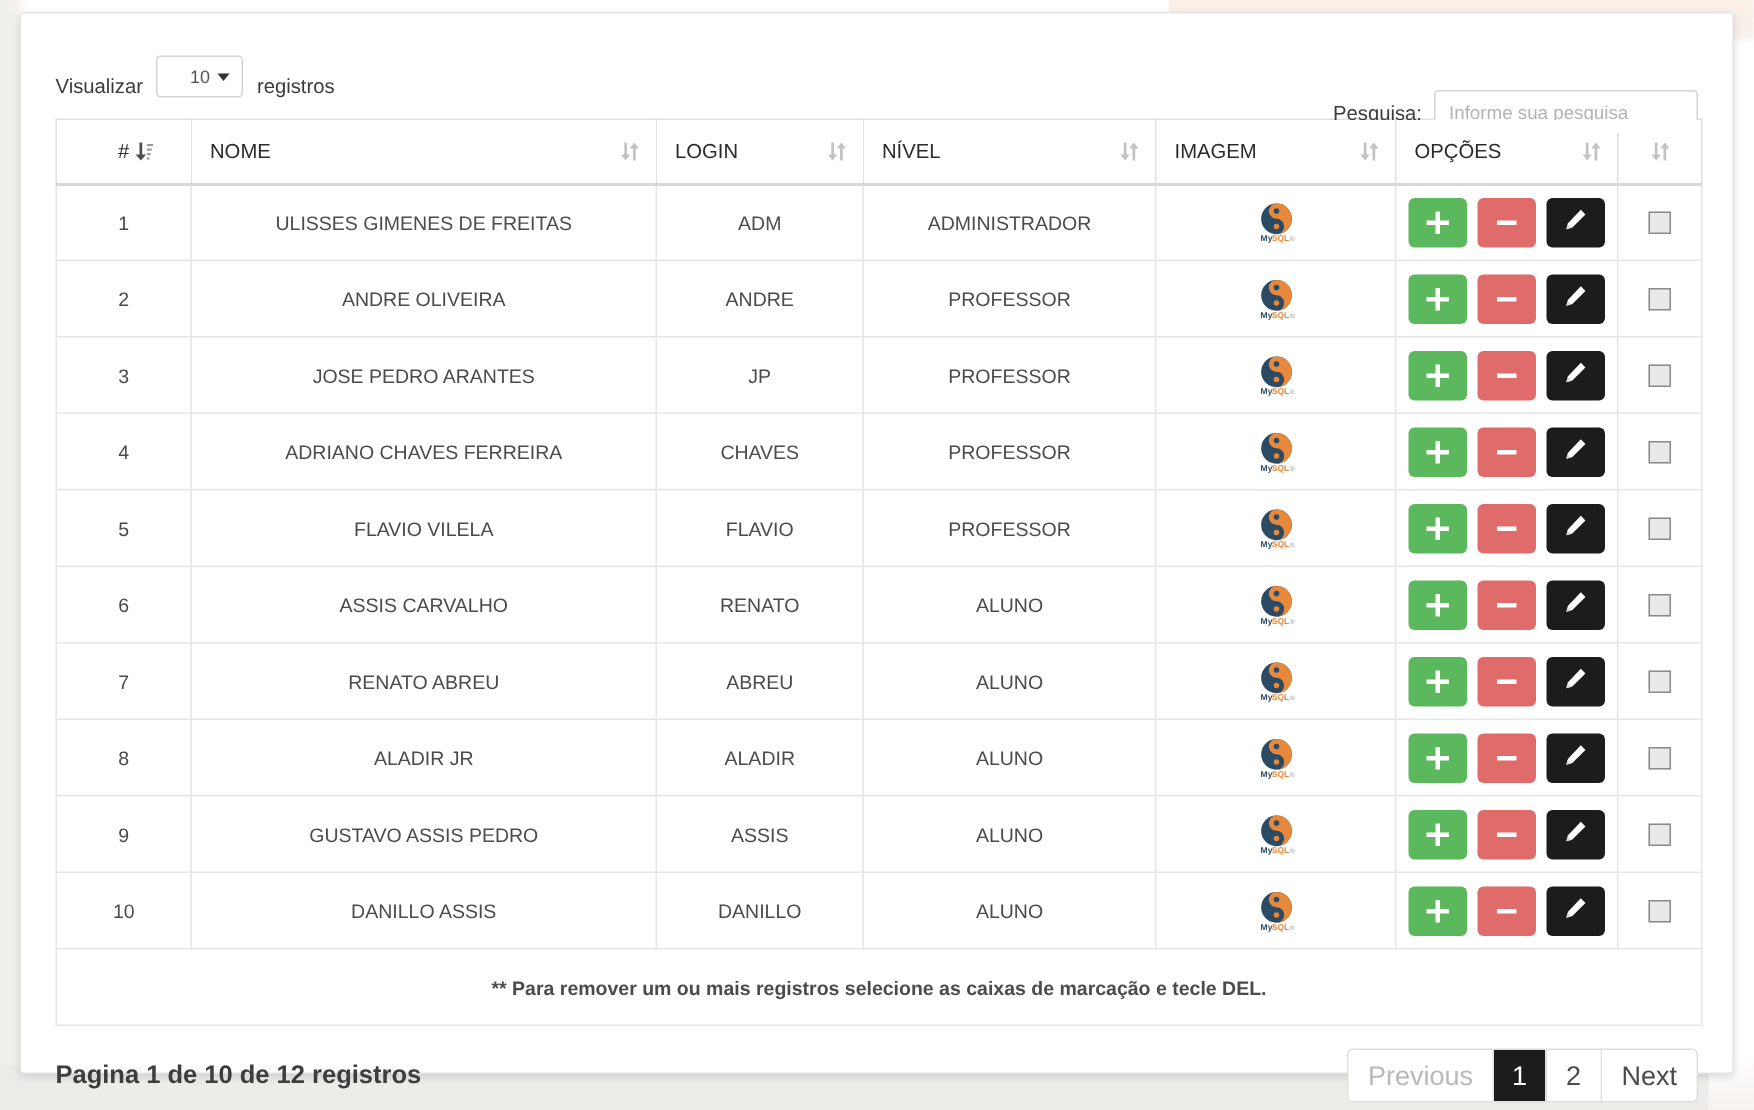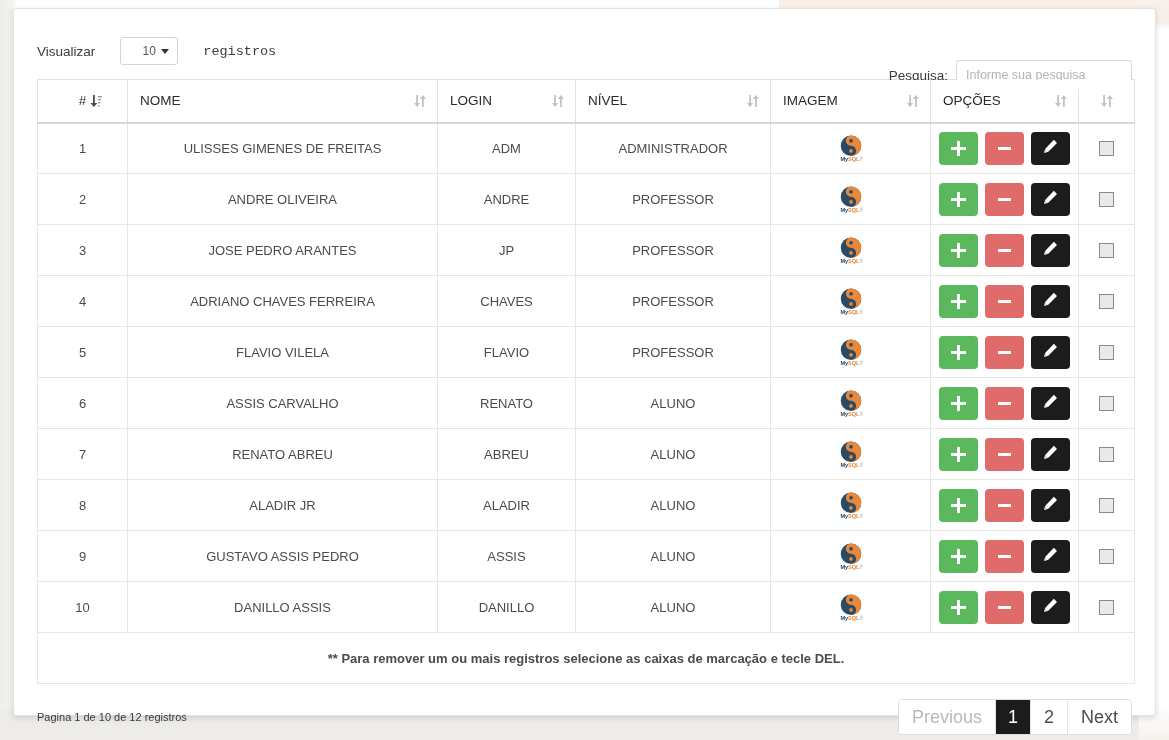--- a/index.html
+++ b/index.html
@@ -51,27 +51,26 @@
   
   .top-bar {
     display: flex;
     align-items: center;
     justify-content: space-between;
     height: 40px;
     margin-bottom: 8px;
   }
   .length-box {
     display: flex;
-    align-items: center;
+    align-items: flex-end;
     font-size: 13.5px;
     color: #3c3c3c;
-    gap: 16px;
   }
   .length-box .lbl { margin-right: 9px; }
-  .length-box .lbl2 { margin-left: 9px; font-family: Liberation Mono, monospace; }
+  .length-box .lbl2 { margin-left: 9px; }
   .sel {
     position: relative;
     width: 58px;
     height: 28px;
     border: 1px solid #d4d4d4;
     border-radius: 3px;
     background: #fff;
     display: flex;
     align-items: center;
     justify-content: center;
@@ -209,22 +208,23 @@
 
   
   .bottom-bar {
     display: flex;
     align-items: center;
     justify-content: space-between;
     margin-top: 15px;
     height: 36px;
   }
   .info {
-    font-size: 11px;
+    font-size: 17px;
     color: #3d3d3d;
+    font-weight: bold;
   }
   .pager {
     display: flex;
     border: 1px solid #dedede;
     border-radius: 4px;
     overflow: hidden;
     background: #fff;
   }
   .pager .pg {
     min-width: 34px;

